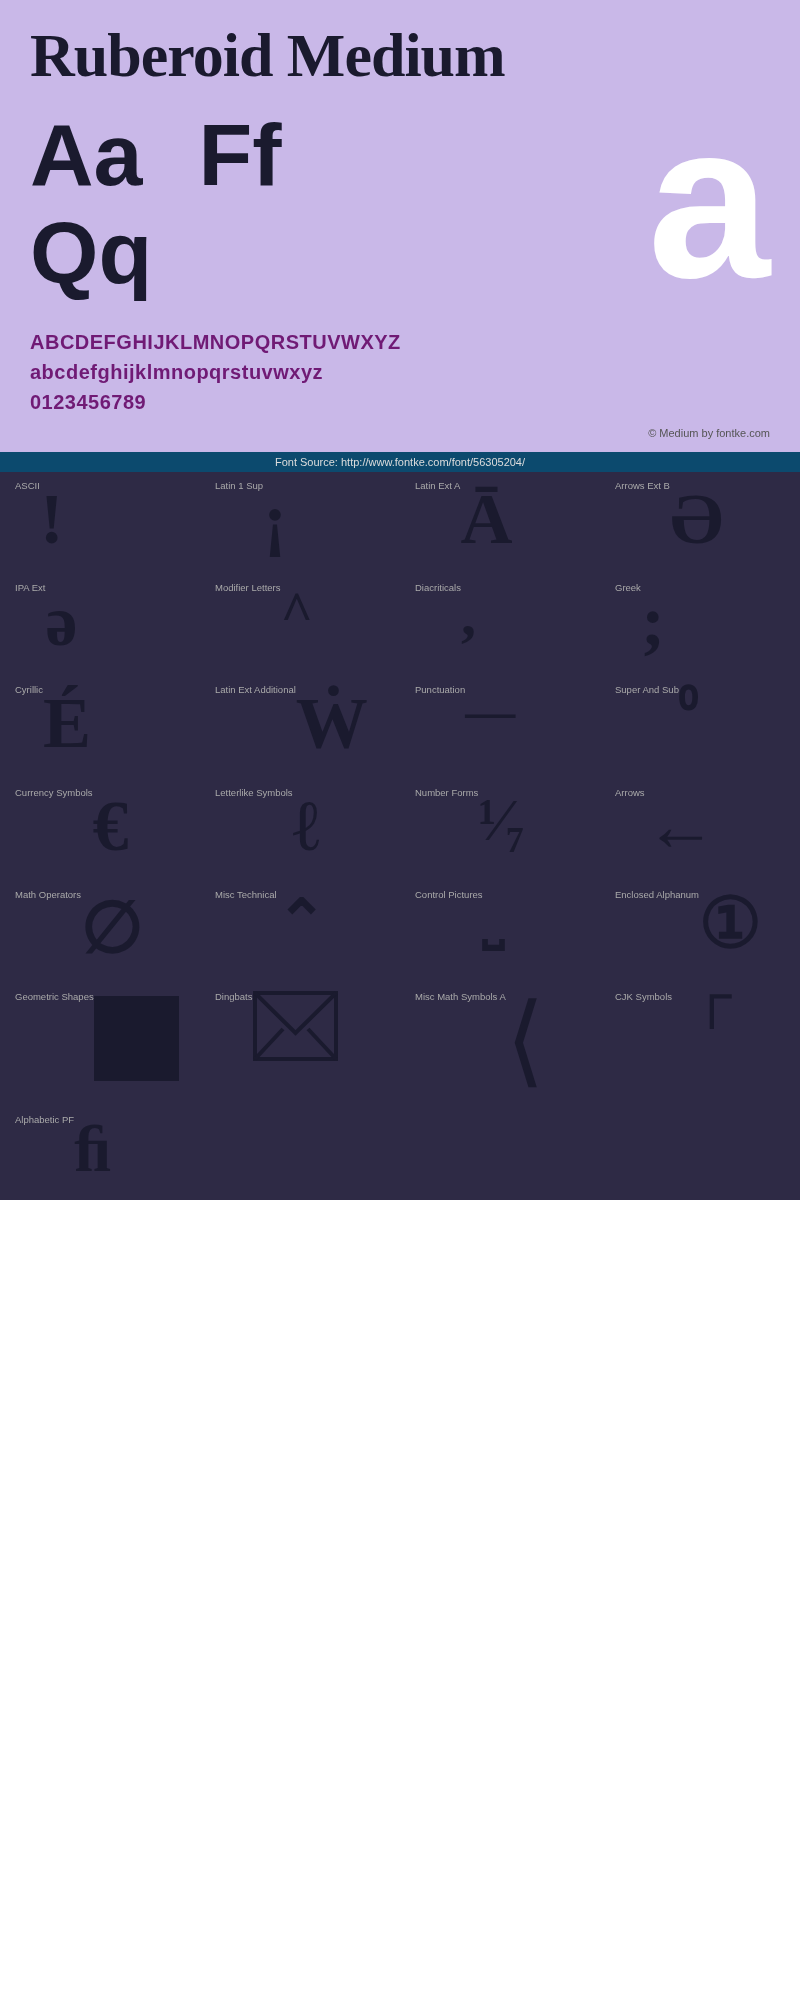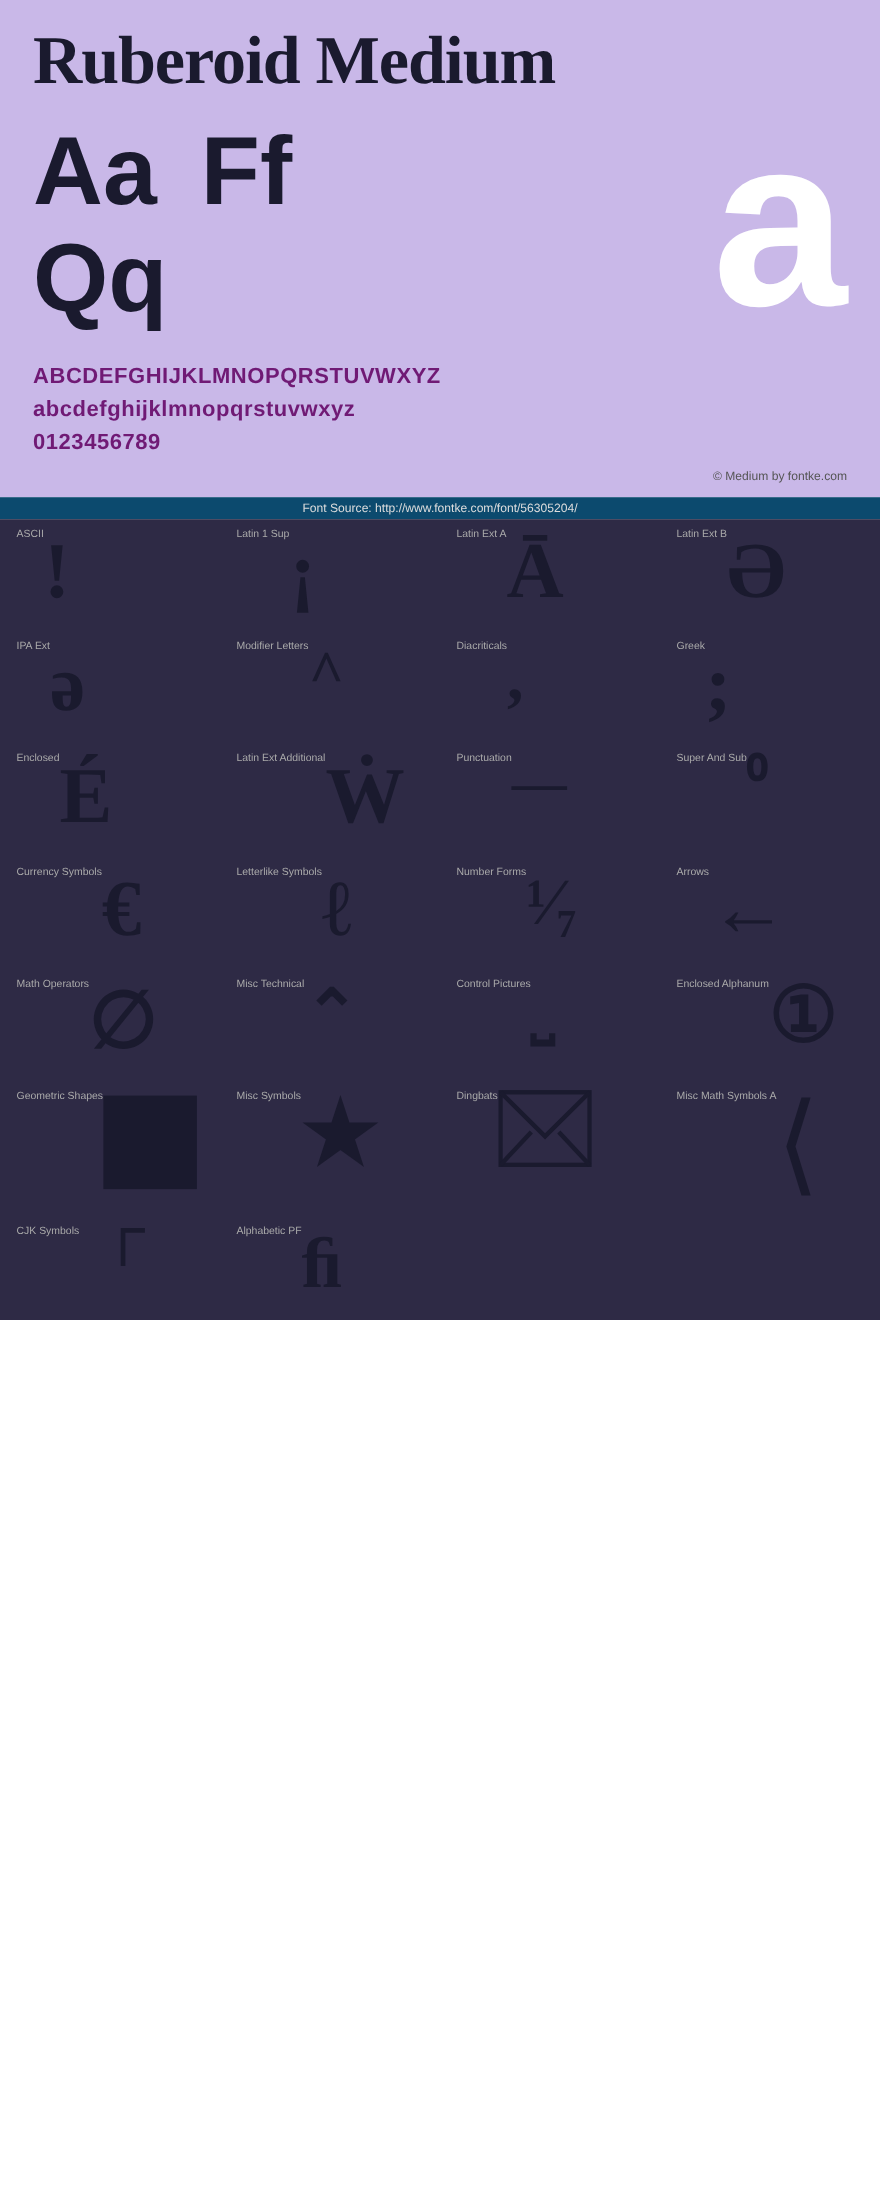--- a/index.html
+++ b/index.html
@@ -14,21 +14,21 @@
       font-size: 62px;
       font-weight: 600;
       color: #1a1a2e;
       letter-spacing: -1px;
       margin-bottom: 10px;
       font-family: Georgia, serif;
     }
     .sample-letters {
       display: flex;
       align-items: flex-end;
-      gap: 0px;
+      gap: 16px;
       padding: 10px 0;
       position: relative;
     }
     .letter-pair {
       font-size: 88px;
       font-weight: 700;
       color: #1a1a2e;
       line-height: 1;
       padding-right: 40px;
     }
@@ -187,21 +187,21 @@
     </div>
     <div class="char-cell">
       <span class="char-label">Latin 1 Sup</span>
       <span class="char-symbol">¡</span>
     </div>
     <div class="char-cell">
       <span class="char-label">Latin Ext A</span>
       <span class="char-symbol">Ā</span>
     </div>
     <div class="char-cell">
-      <span class="char-label">Latin Ext B</span>
+      <span class="char-label">Arrows Ext B</span>
       <span class="char-symbol">Ə</span>
     </div>
 
     <div class="char-cell">
       <span class="char-label">IPA Ext</span>
       <span class="char-symbol">ə</span>
     </div>
     <div class="char-cell">
       <span class="char-label">Modifier Letters</span>
       <span class="char-symbol" style="font-size:56px;">^</span>
@@ -209,21 +209,21 @@
     <div class="char-cell">
       <span class="char-label">Diacriticals</span>
       <span class="char-symbol" style="font-size:60px;">,</span>
     </div>
     <div class="char-cell">
       <span class="char-label">Greek</span>
       <span class="char-symbol">;</span>
     </div>
 
     <div class="char-cell">
-      <span class="char-label">Enclosed</span>
+      <span class="char-label">Cyrillic</span>
       <span class="char-symbol">É</span>
     </div>
     <div class="char-cell">
       <span class="char-label">Latin Ext Additional</span>
       <span class="char-symbol">Ẇ</span>
     </div>
     <div class="char-cell">
       <span class="char-label">Punctuation</span>
       <span class="char-symbol" style="font-size:50px;">—</span>
     </div>
@@ -262,24 +262,20 @@
       <span class="char-symbol" style="font-size:55px;">⎵</span>
     </div>
     <div class="char-cell">
       <span class="char-label">Enclosed Alphanum</span>
       <span class="char-symbol enclosed-1">①</span>
     </div>
 
     <div class="char-cell">
       <span class="char-label">Geometric Shapes</span>
       <div class="geo-square"></div>
-    </div>
-    <div class="char-cell">
-      <span class="char-label">Misc Symbols</span>
-      <span class="char-symbol star-sym">★</span>
     </div>
     <div class="char-cell">
       <span class="char-label">Dingbats</span>
       <span class="envelope-sym">
         <svg width="85" height="70" viewBox="0 0 85 70" fill="none" xmlns="http://www.w3.org/2000/svg">
           <rect x="2" y="2" width="81" height="66" stroke="#1a1a2e" stroke-width="4" fill="none"></rect>
           <polyline points="2,2 42.5,42 83,2" stroke="#1a1a2e" stroke-width="4" fill="none"></polyline>
           <line x1="2" y1="68" x2="30" y2="38" stroke="#1a1a2e" stroke-width="4"></line>
           <line x1="83" y1="68" x2="55" y2="38" stroke="#1a1a2e" stroke-width="4"></line>
         </svg>

